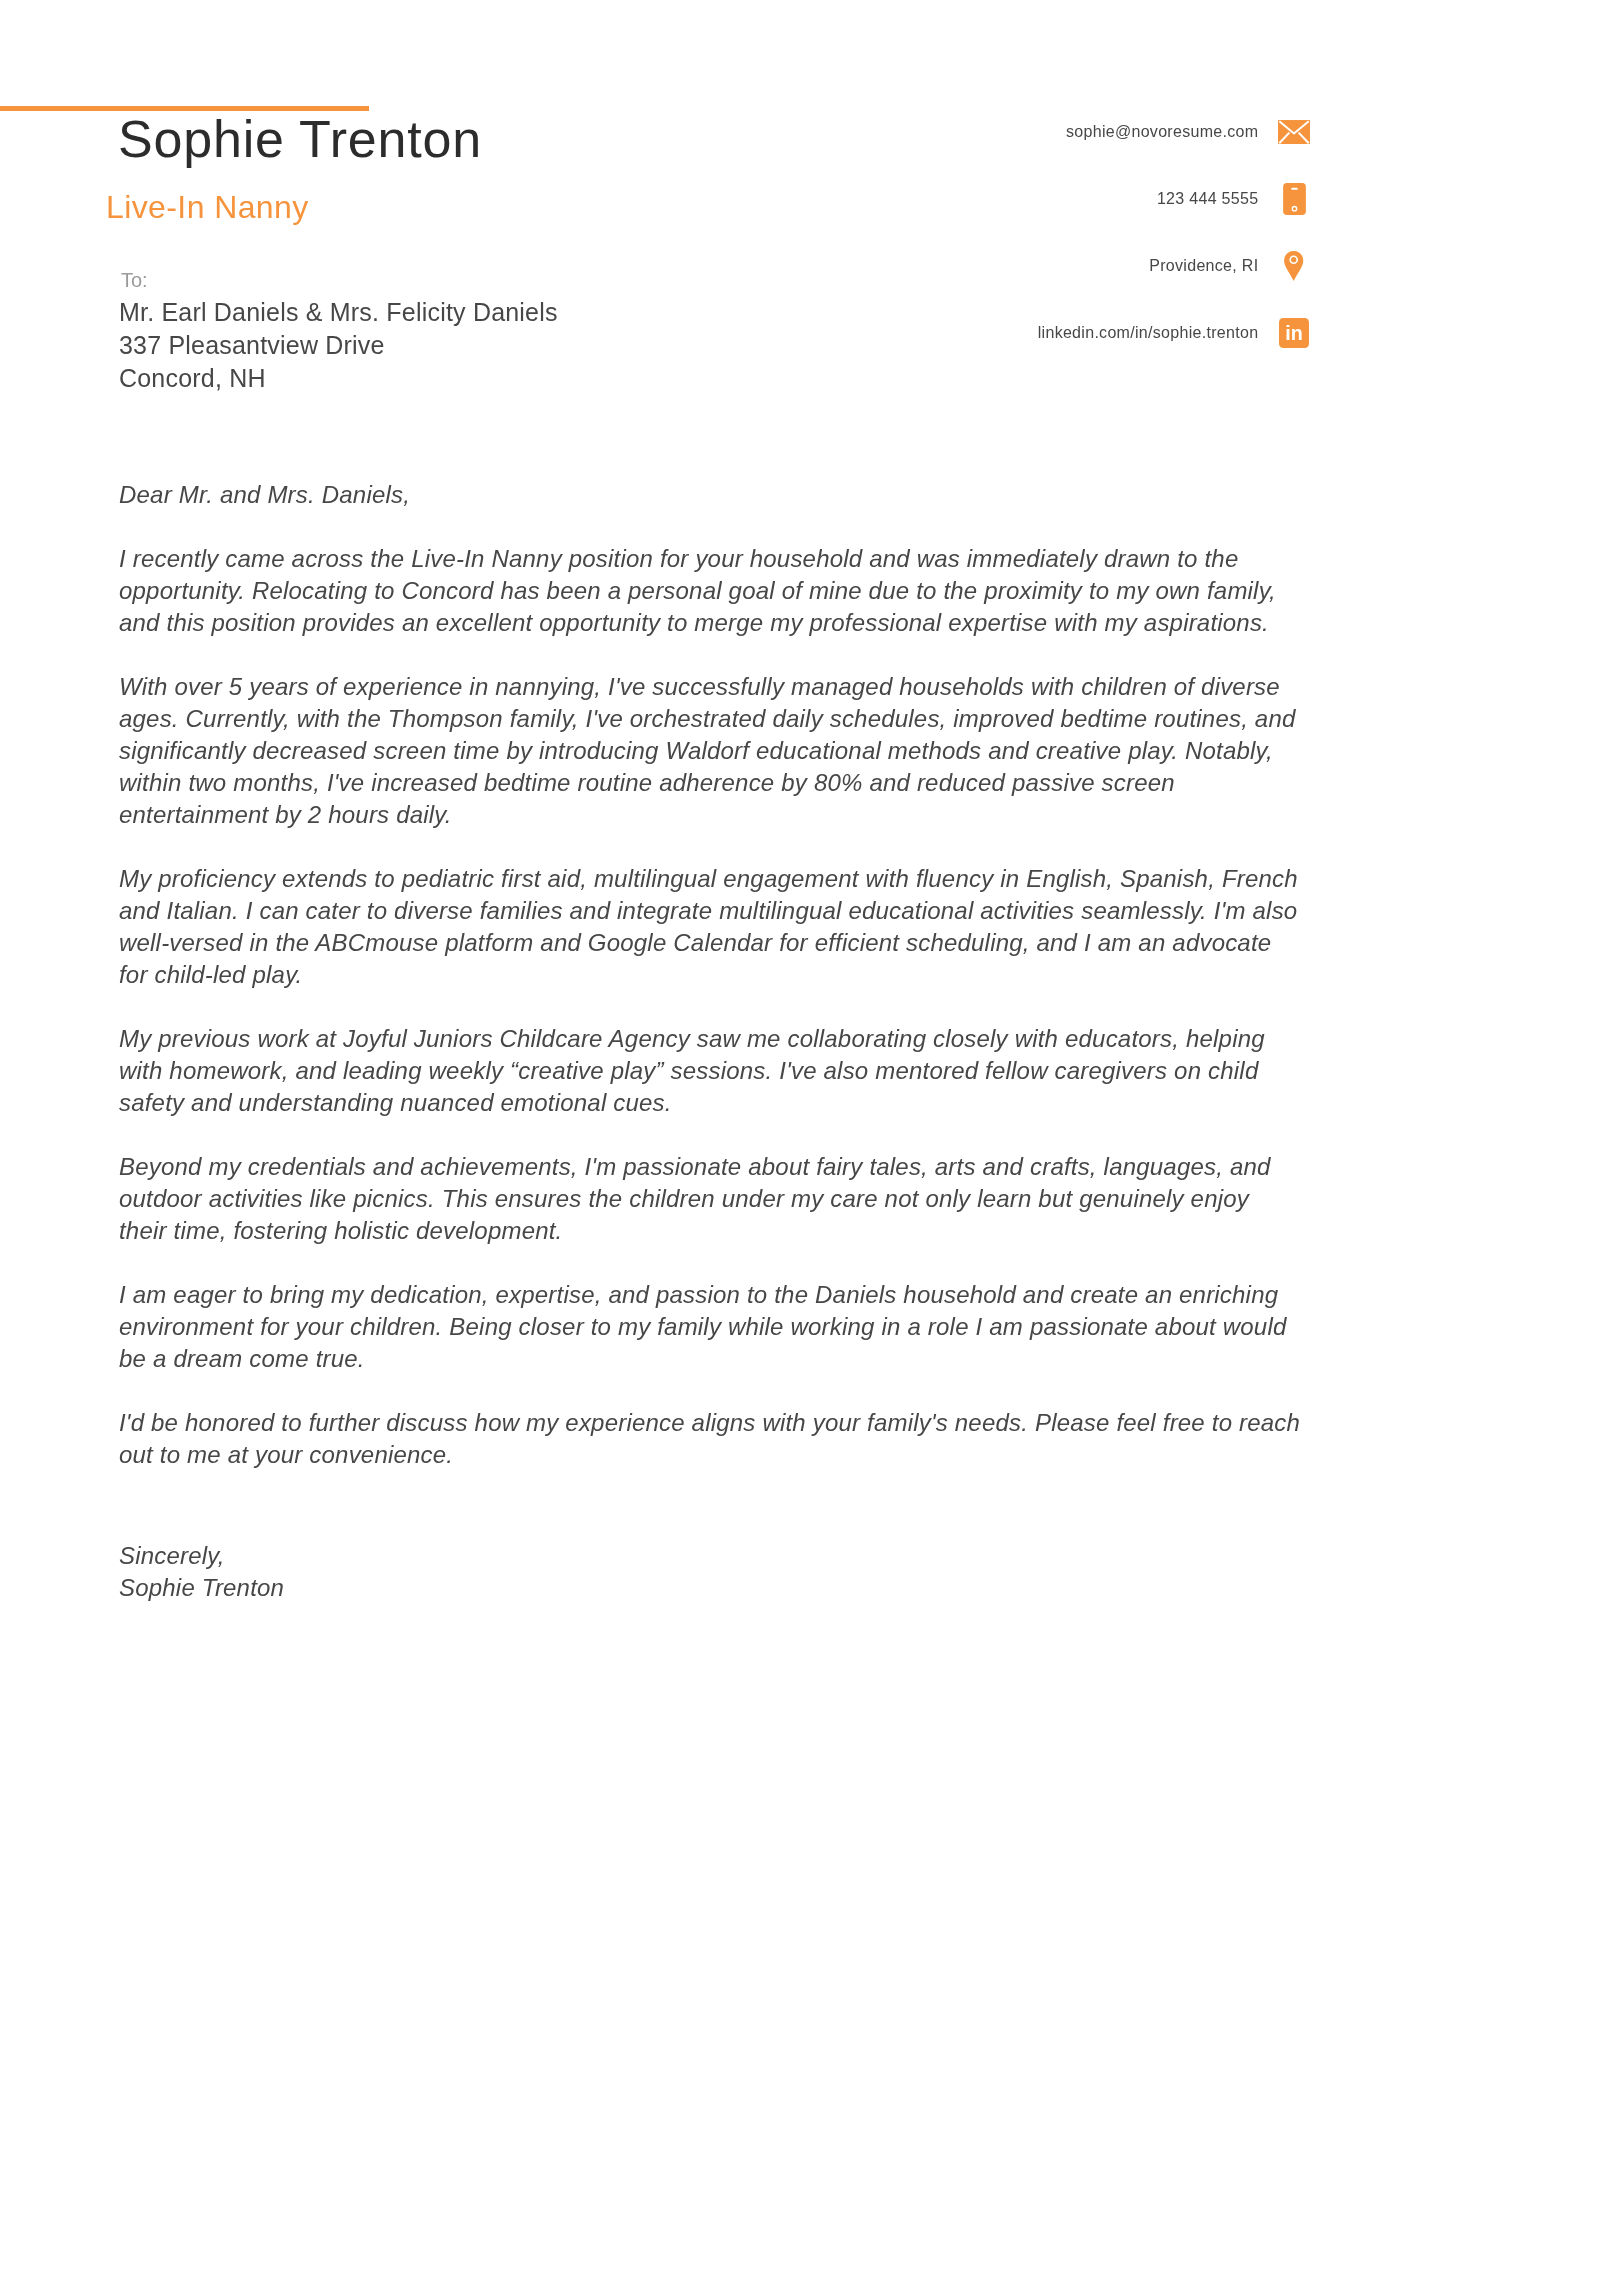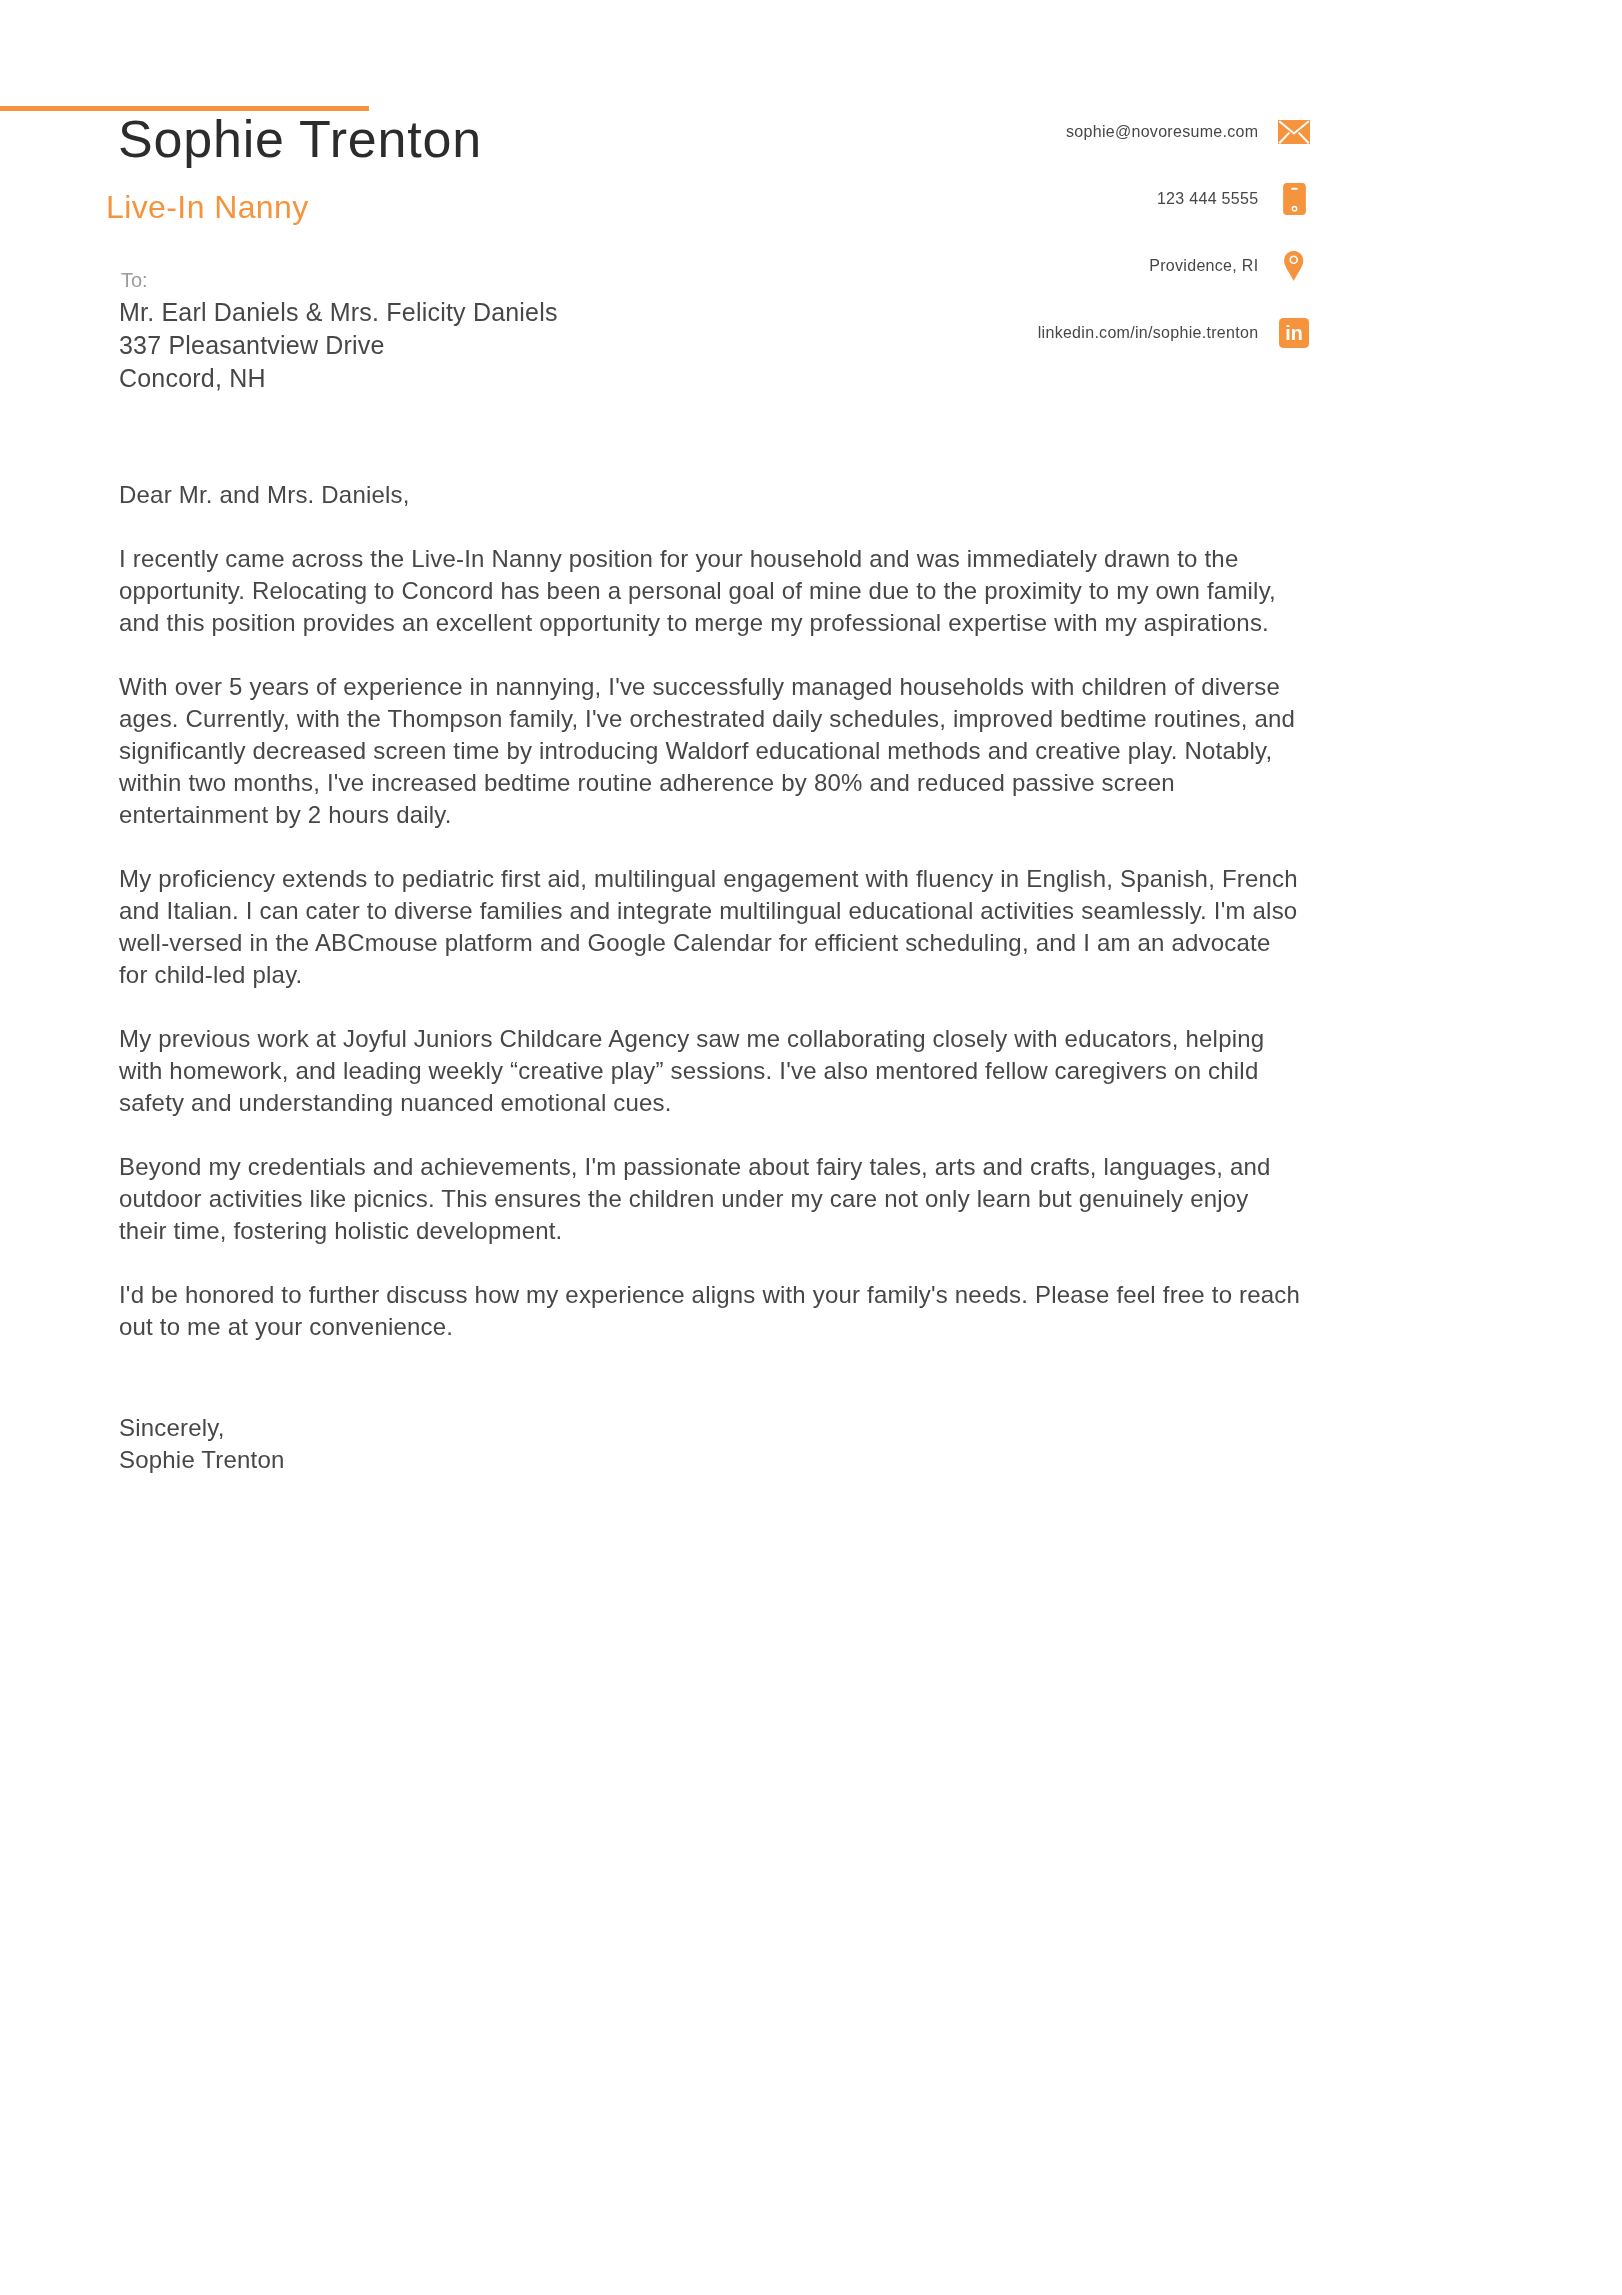--- a/index.html
+++ b/index.html
@@ -83,20 +83,21 @@
     left: 119px; top: 479px;
     width: 1436px;
     font-size: 24px;
     line-height: 32px;
     letter-spacing: 0.2px;
     color: var(--body-ink, #474747);
   }
   .letter-body p {
     margin: 0 0 32px 0;
     white-space: pre-line;
+    font-style: italic;
   }
   .closing { margin-top: 69px; }
   .closing p { margin: 0; }
 </style>
 </head>
 <body>
 
 <div class="page">
 
   <div class="accent-bar"></div>
@@ -169,20 +170,23 @@
     <p>My proficiency extends to pediatric first aid, multilingual engagement with fluency in English, Spanish, French
 and Italian. I can cater to diverse families and integrate multilingual educational activities seamlessly. I'm also
 well-versed in the ABCmouse platform and Google Calendar for efficient scheduling, and I am an advocate
 for child-led play.</p>
     <p>My previous work at Joyful Juniors Childcare Agency saw me collaborating closely with educators, helping
 with homework, and leading weekly “creative play” sessions. I've also mentored fellow caregivers on child
 safety and understanding nuanced emotional cues.</p>
     <p>Beyond my credentials and achievements, I'm passionate about fairy tales, arts and crafts, languages, and
 outdoor activities like picnics. This ensures the children under my care not only learn but genuinely enjoy
 their time, fostering holistic development.</p>
+    <p>I am eager to bring my dedication, expertise, and passion to the Daniels household and create an enriching
+environment for your children. Being closer to my family while working in a role I am passionate about would
+be a dream come true.</p>
     <p>I'd be honored to further discuss how my experience aligns with your family's needs. Please feel free to reach
 out to me at your convenience.</p>
     <div class="closing">
       <p>Sincerely,</p>
       <p>Sophie Trenton</p>
     </div>
   </main>
 
 </div>
 

